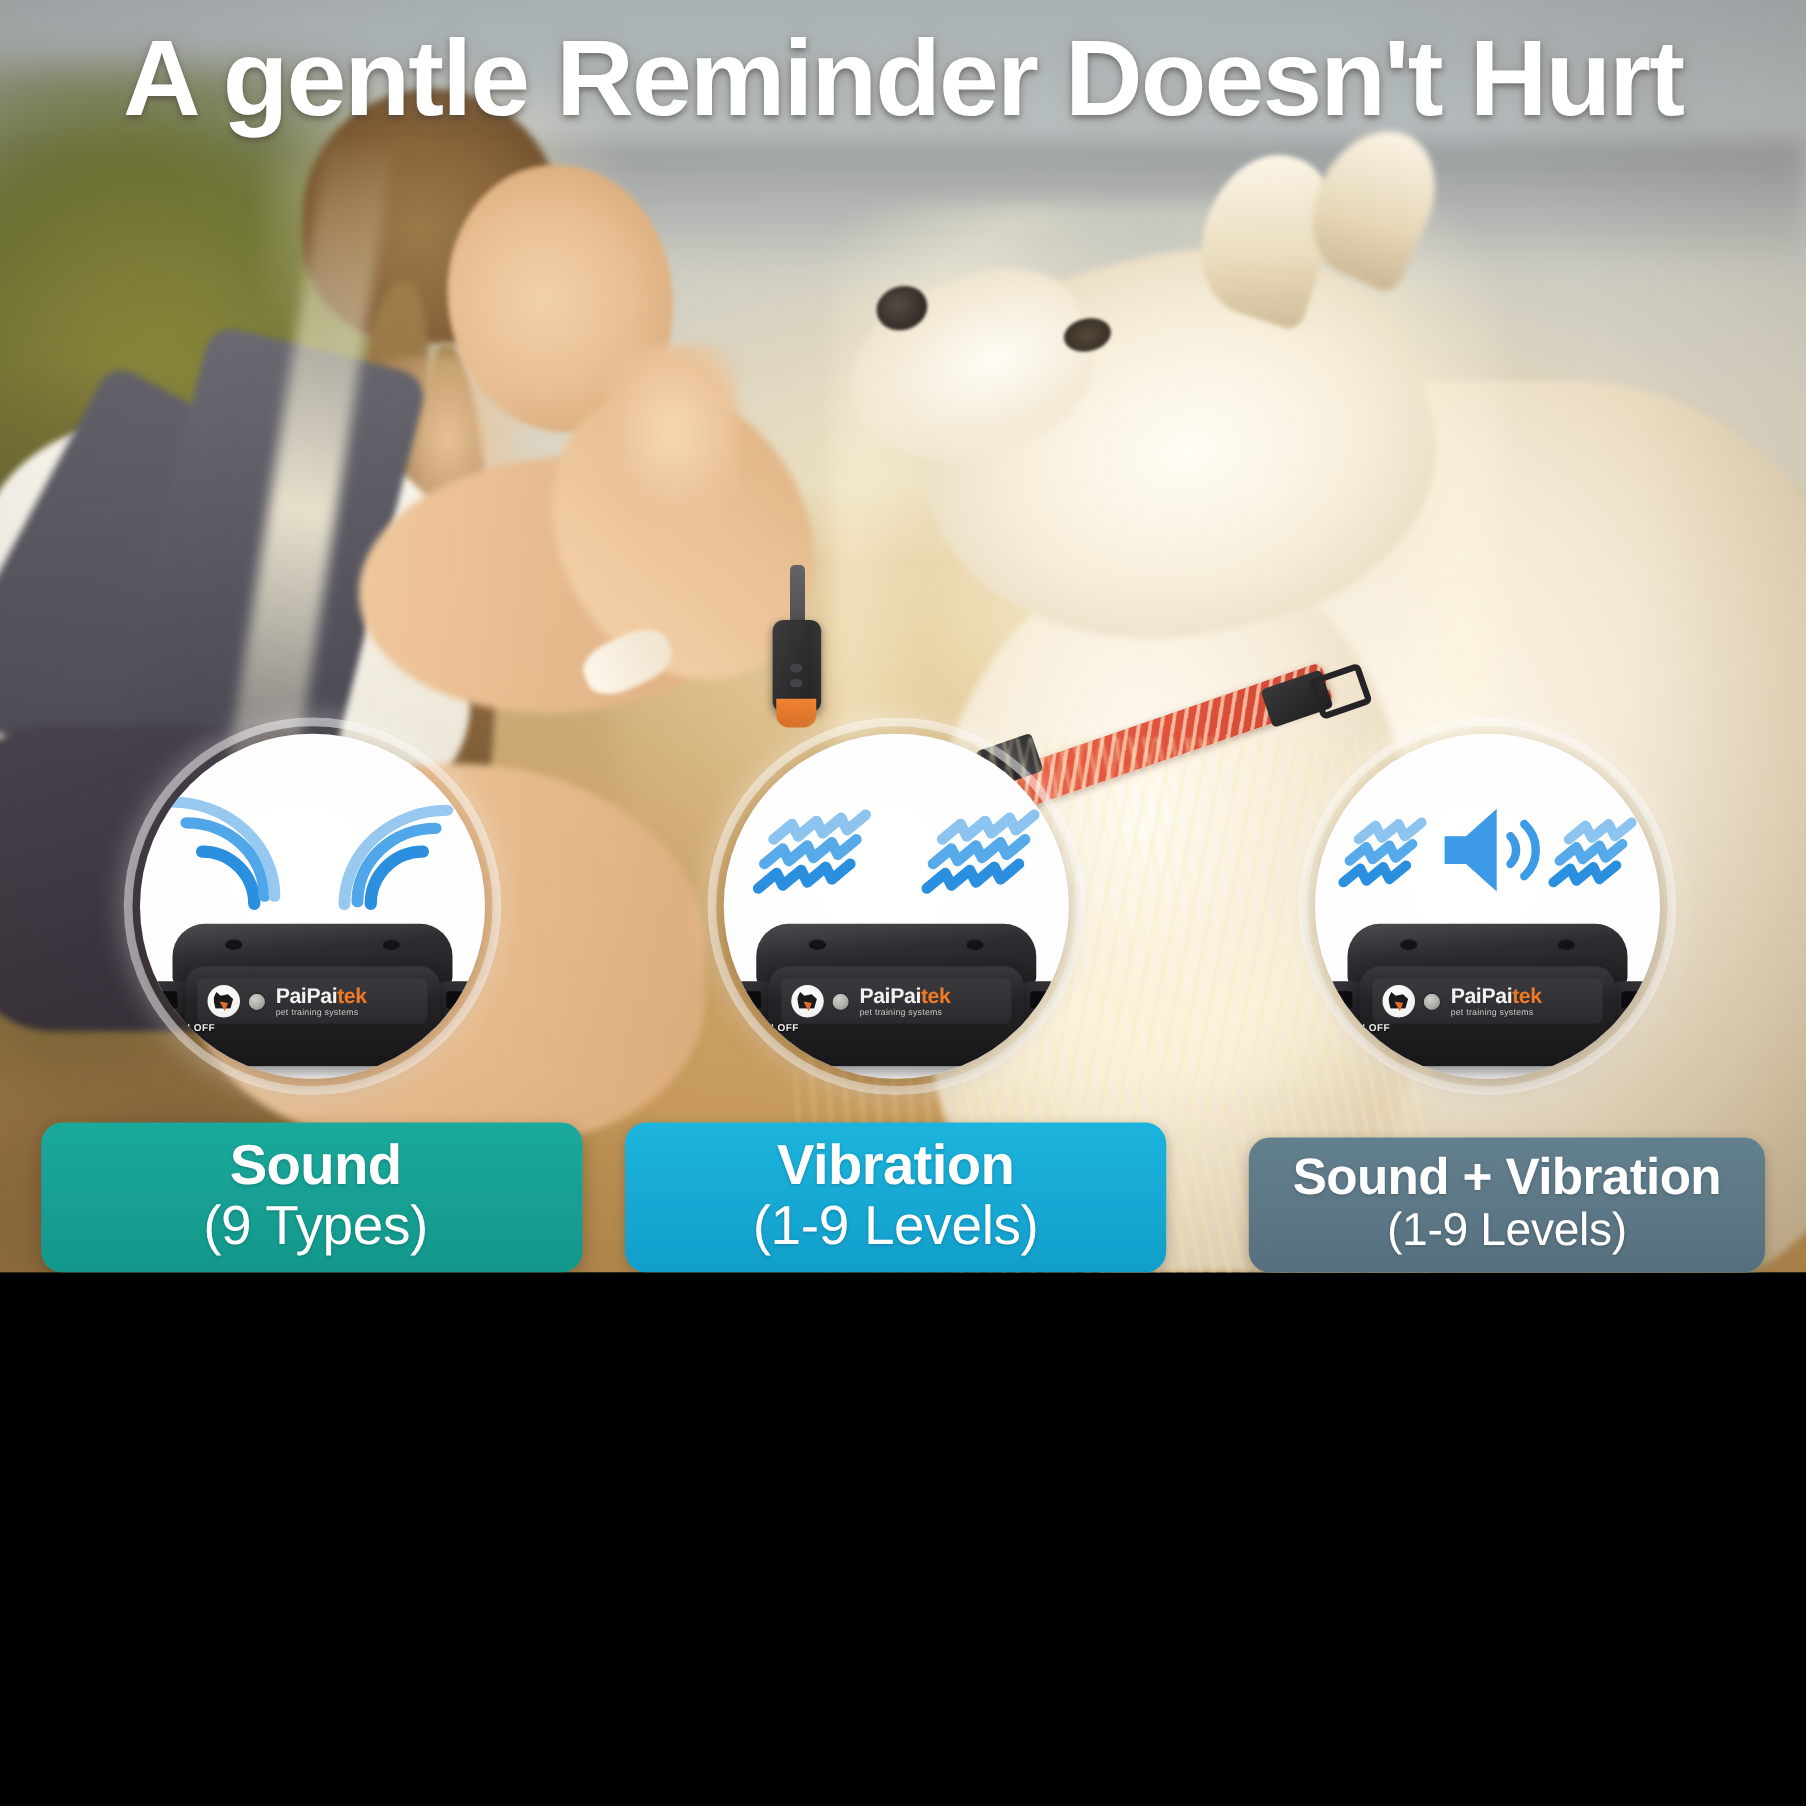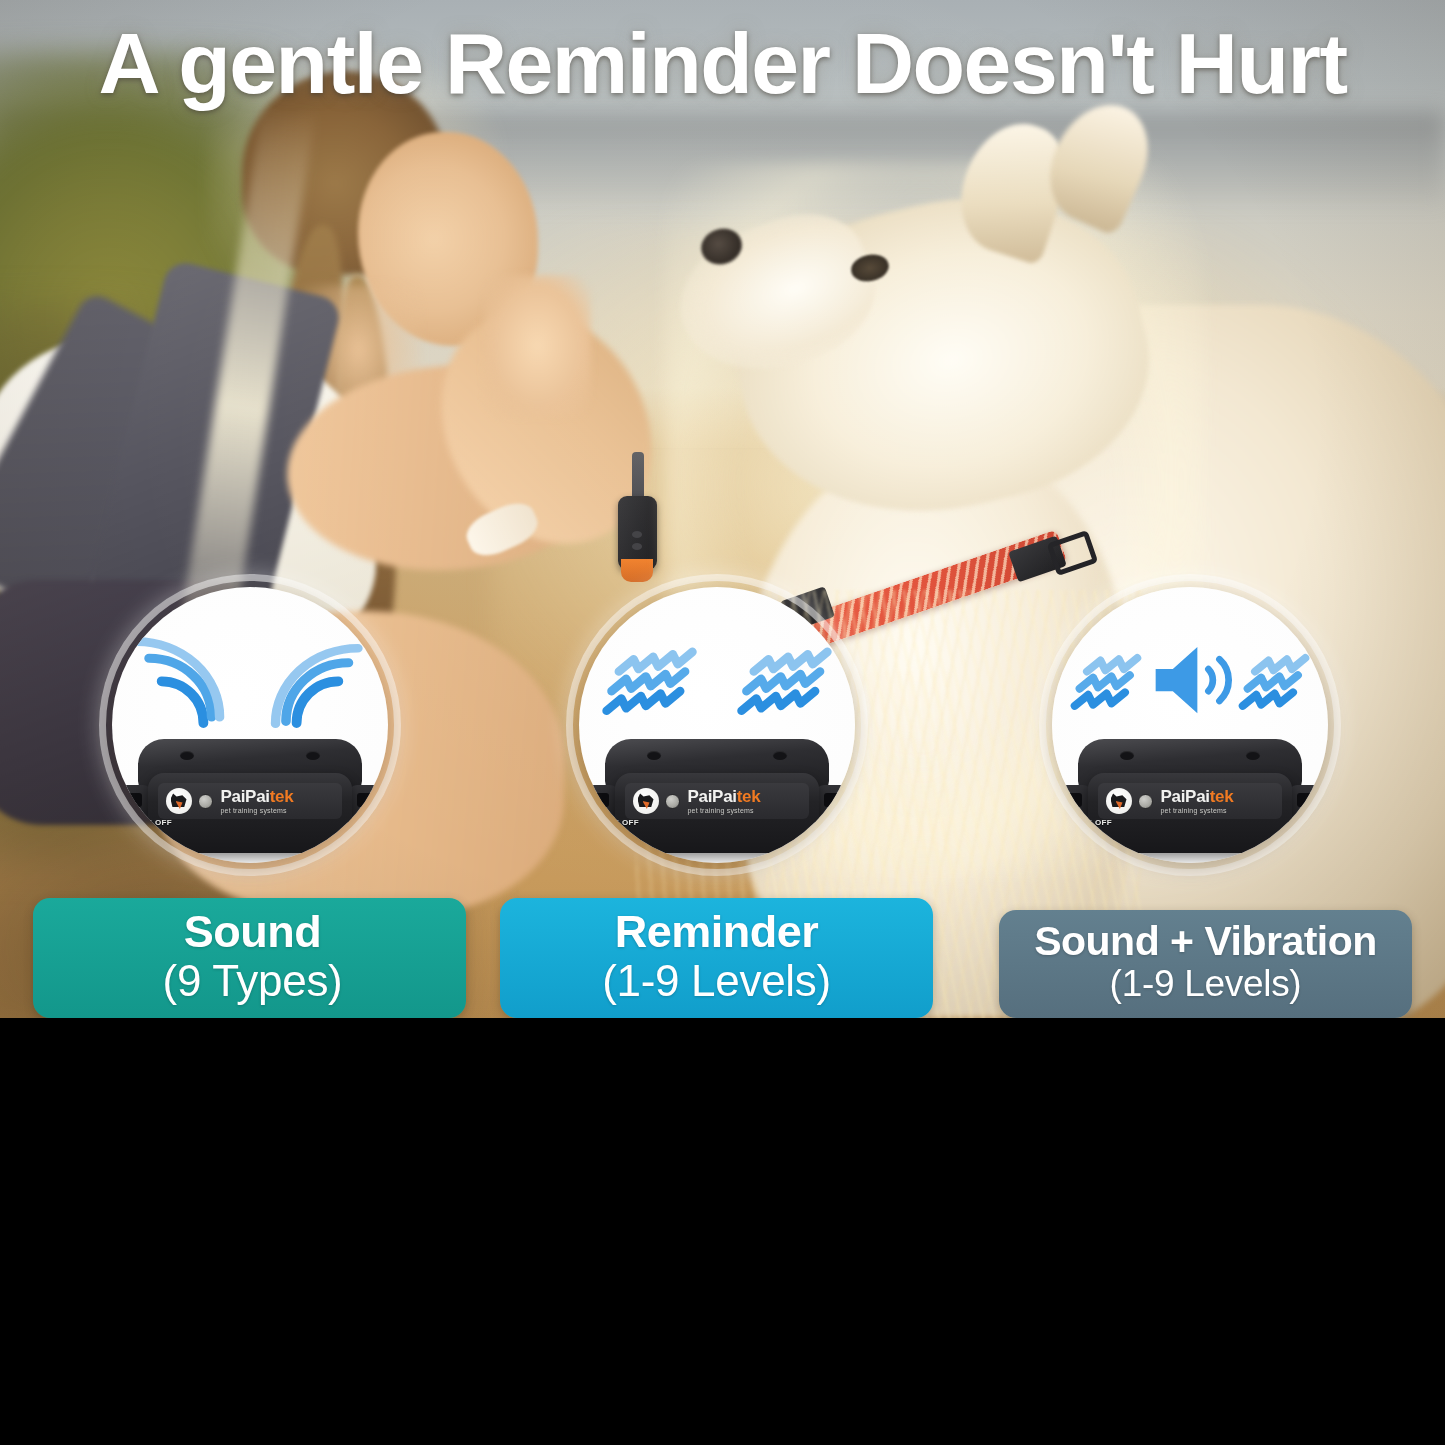--- a/index.html
+++ b/index.html
@@ -698,21 +698,21 @@
                 <div class="b2">pet training systems</div>
               </div>
             </div>
             <div class="dev-onoff">ON OFF</div>
           </div>
 
         </div>
       </div>
 
       <div class="label-pill" style="background:linear-gradient(180deg,#1cb4dd,#119ecb);">
-        <div class="main">Reminder</div>
+        <div class="main">Vibration</div>
         <div class="sub">(1-9 Levels)</div>
       </div>
     </div>
 
     <div class="feature f2">
       <div class="disc-wrap">
         <div class="halo"></div>
         <div class="disc">
 
           <div class="icon-zone">

